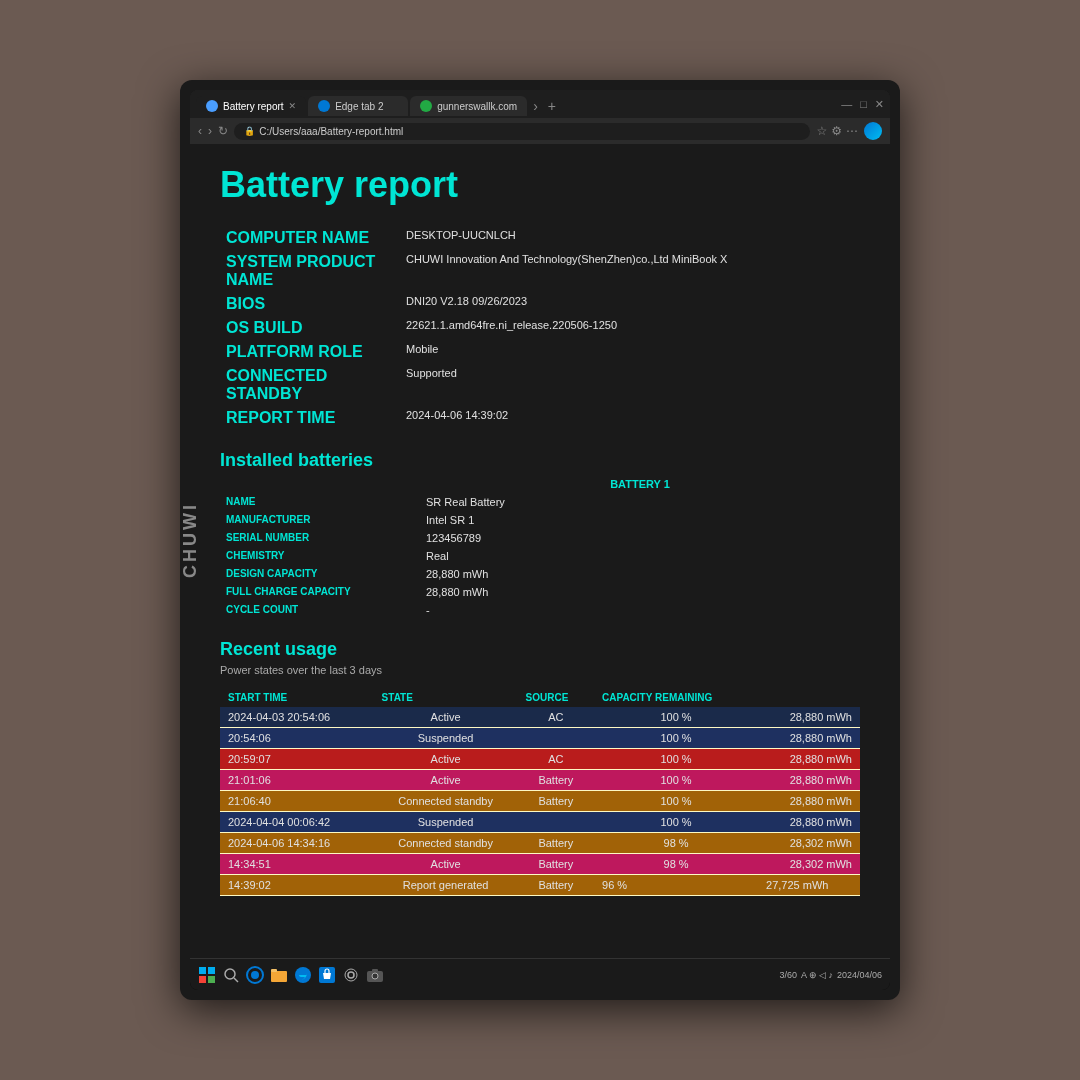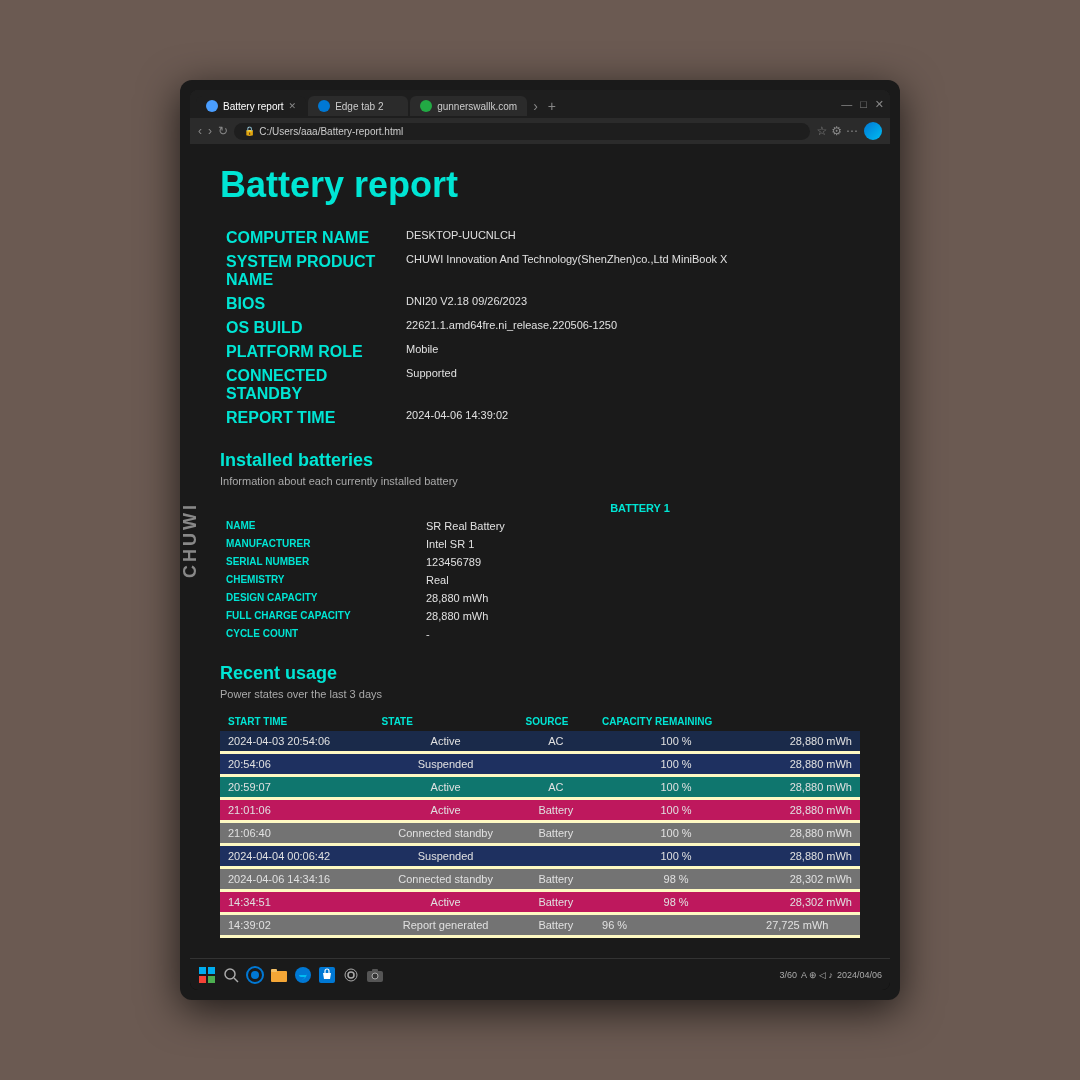--- a/index.html
+++ b/index.html
@@ -212,32 +212,32 @@
       background: transparent;
     }
     .usage-table thead td {
       color: #00e5d4;
       font-weight: bold;
       font-size: 10px;
       padding: 4px 8px;
       text-transform: uppercase;
     }
     .usage-table tbody tr {
-      border-bottom: 3px solid #fef9c3;
+      border-bottom: 1px solid #fef9c3;
     }
     .usage-table tbody td {
       padding: 4px 8px;
       color: #e0e0e0;
       font-size: 11px;
     }
     .row-darkblue { background: #1a2a4a; }
     .row-blue { background: #1e3060; }
-    .row-darkgray { background: #0f766e; }
+    .row-darkgray { background: #b91c1c; }
     .row-purple { background: #be185d; }
-    .row-magenta { background: #737373; padding-left: 32px; }
+    .row-magenta { background: #a16207; padding-left: 32px; }
 
     
     .taskbar {
       background: #1a1a1a;
       height: 32px;
       display: flex;
       align-items: center;
       padding: 0 8px;
       gap: 6px;
       border-top: 1px solid #333;
@@ -345,21 +345,20 @@
               <td>Supported</td>
             </tr>
             <tr>
               <td>REPORT TIME</td>
               <td>2024-04-06  14:39:02</td>
             </tr>
           </tbody>
       </table>
 
       <h2 class="section-title">Installed batteries</h2>
-      <p class="section-subtitle">Information about each currently installed battery</p>
 
       <table class="battery-info-table">
         <thead>
           <tr>
             <td></td>
             <td>BATTERY 1</td>
           </tr>
         </thead>
         <tbody id="battery-info-body">
             <tr>

